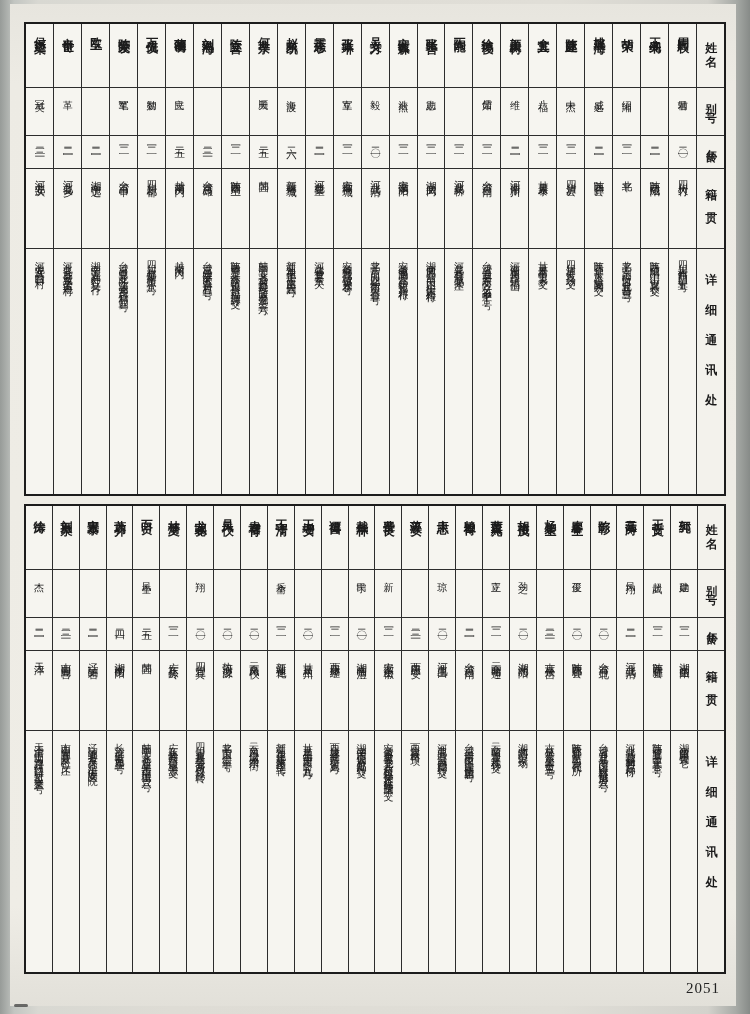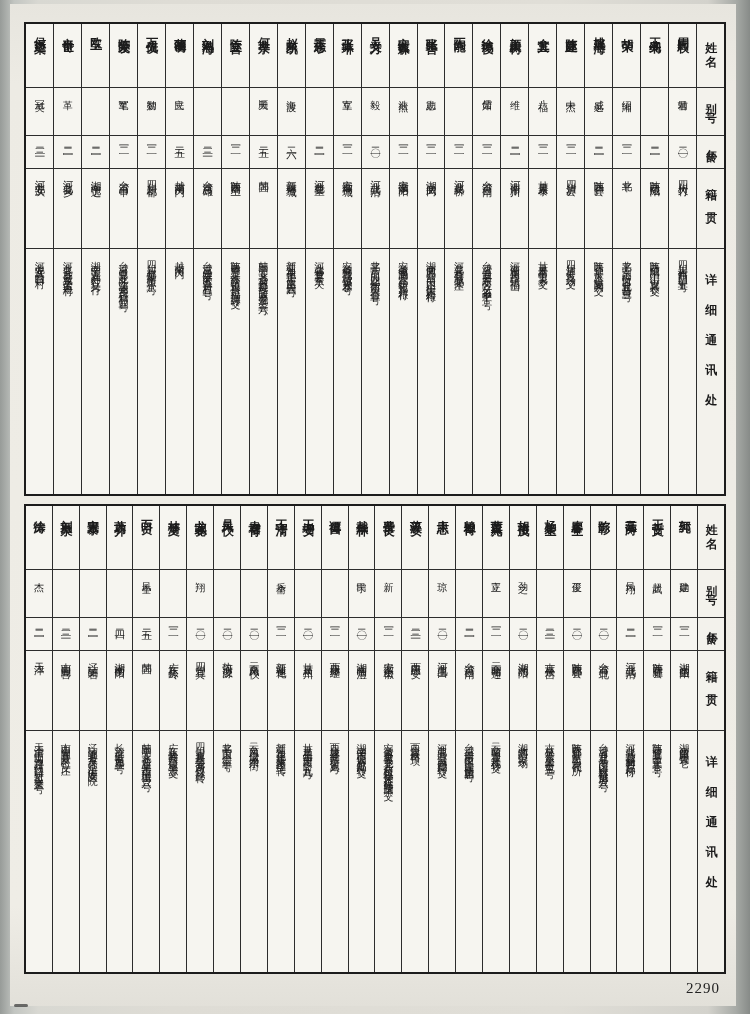--- a/index.html
+++ b/index.html
@@ -929,14 +929,14 @@
       </div>
       <div class="cell c-native">
         <span class="vtxt">天津</span>
       </div>
       <div class="cell c-addr">
         <span class="vtxt">天津市中山马路月纬路口对过永安里二号</span>
       </div>
     </div>
   </div>
 
-<div class="page-number">2290</div>
+<div class="page-number">2051</div>
 <div class="scan-mark"></div>
 
 </body></html>

